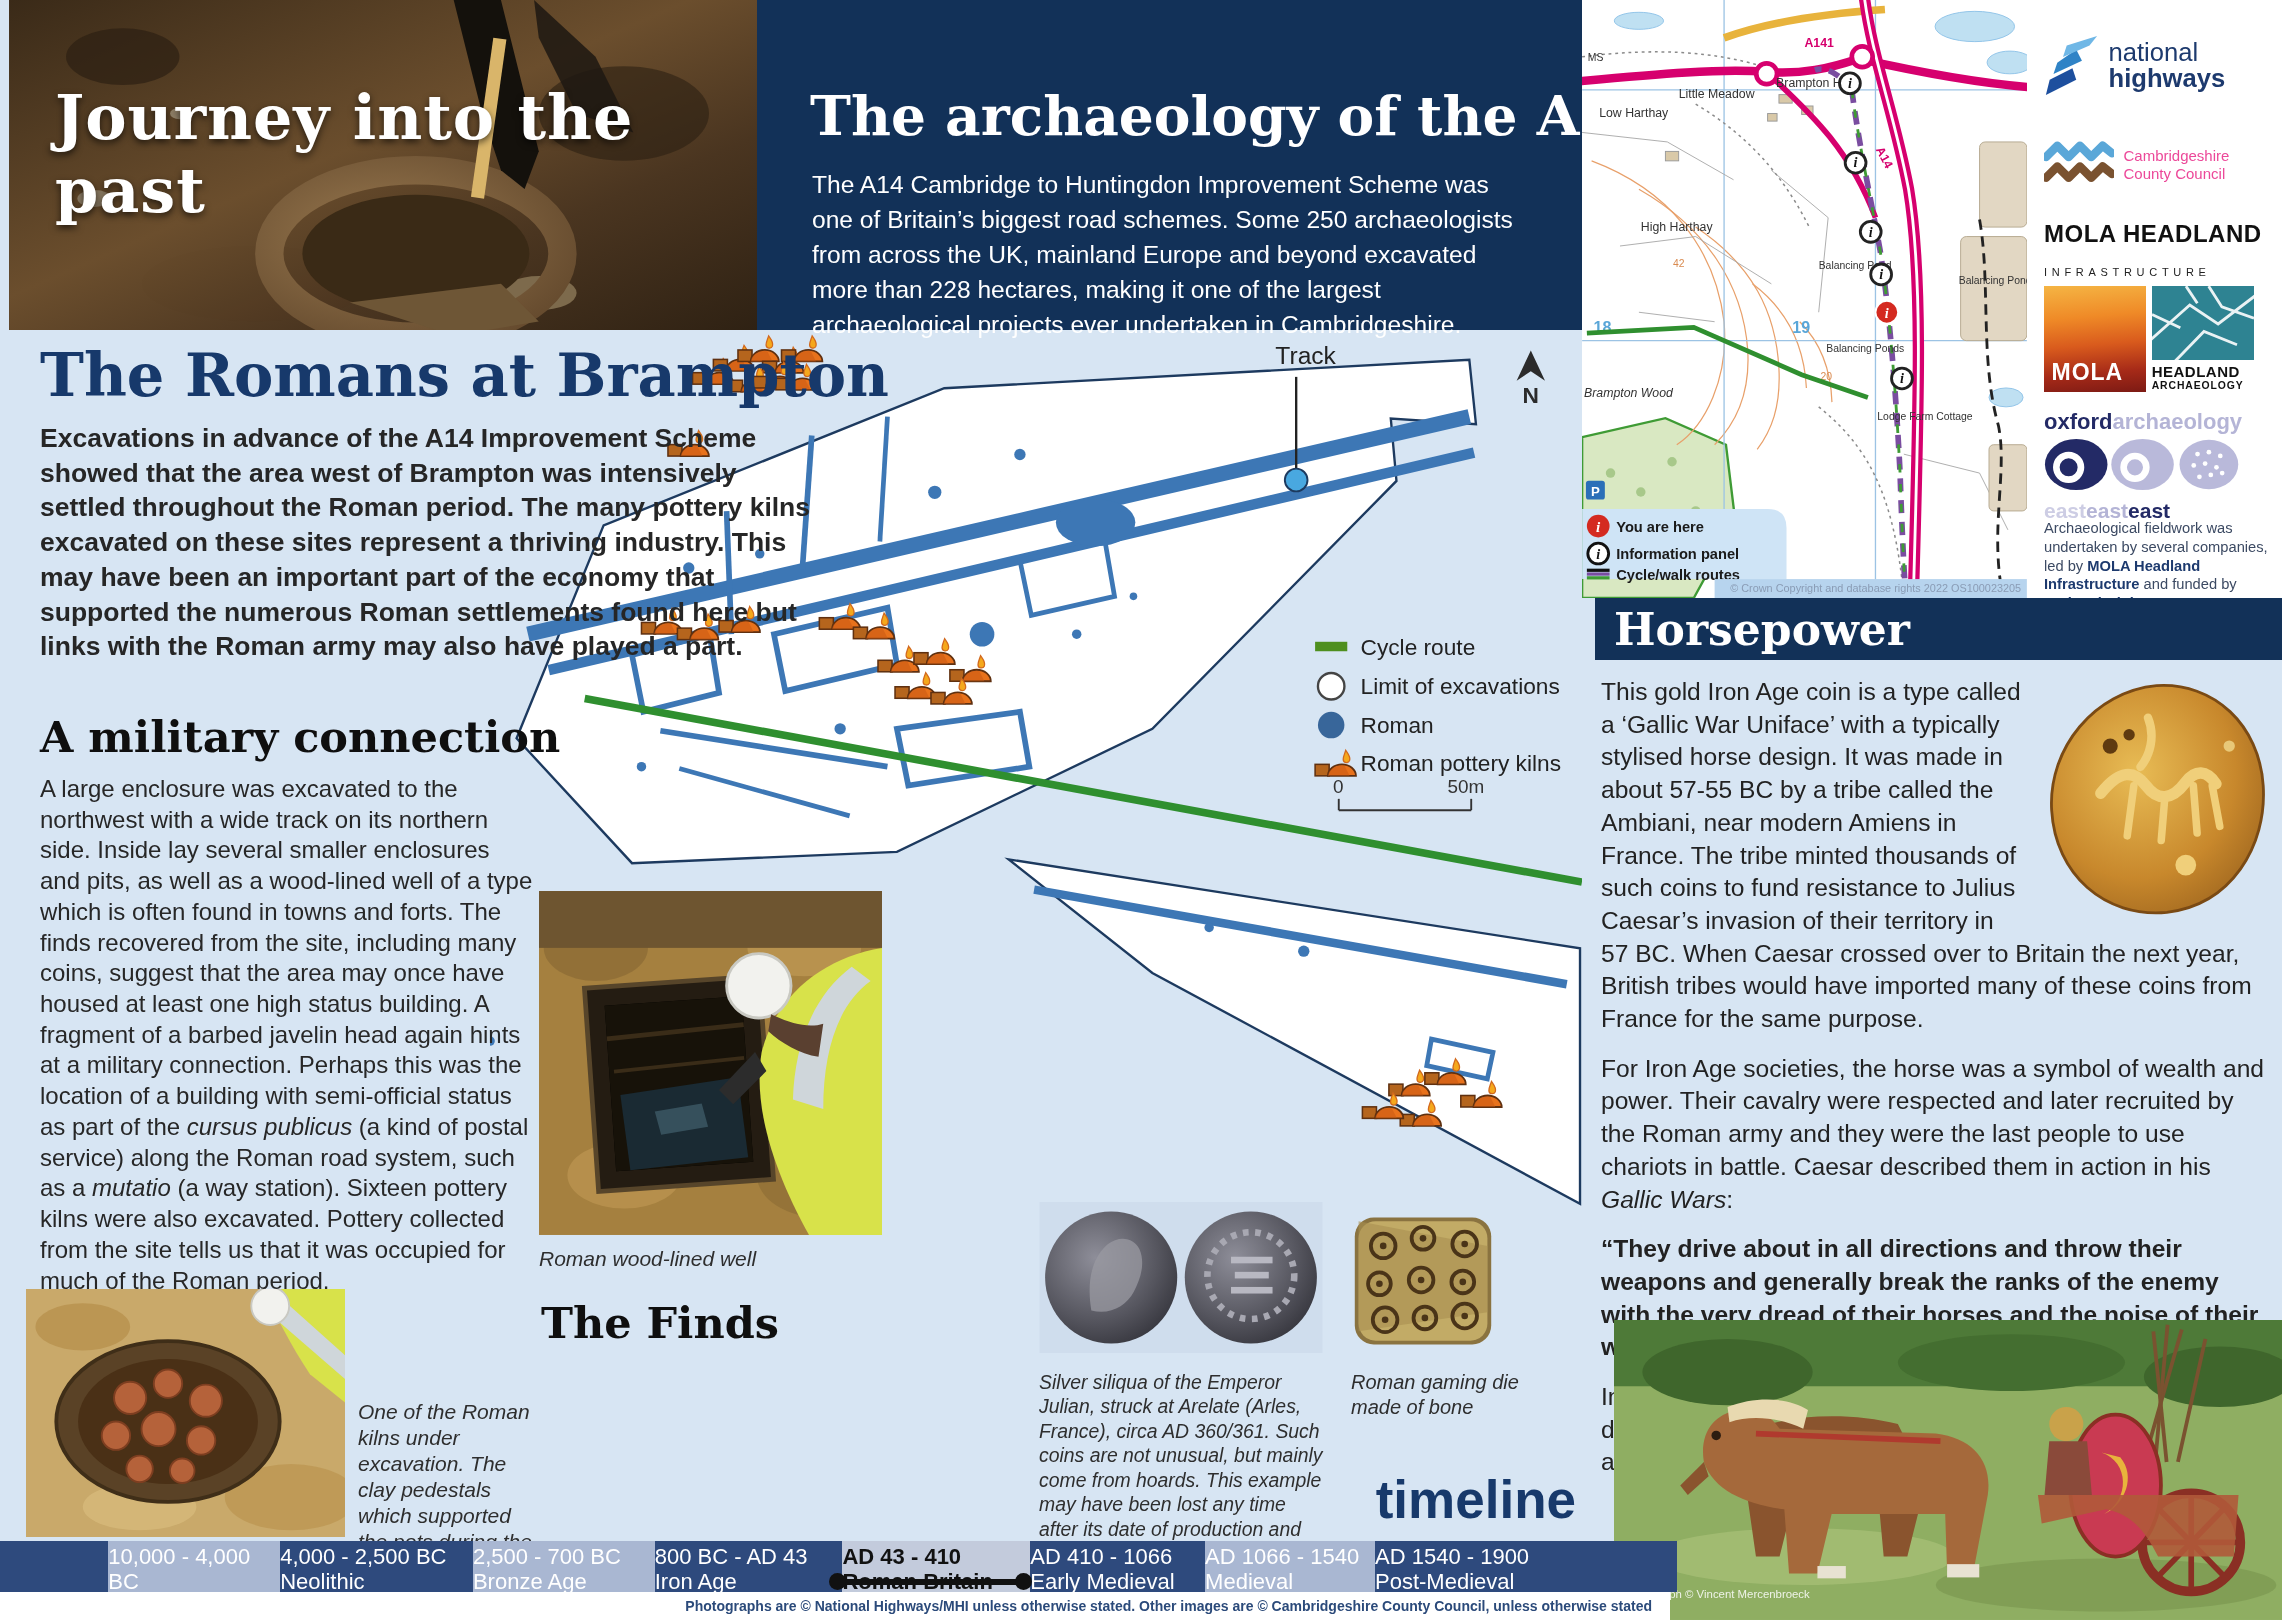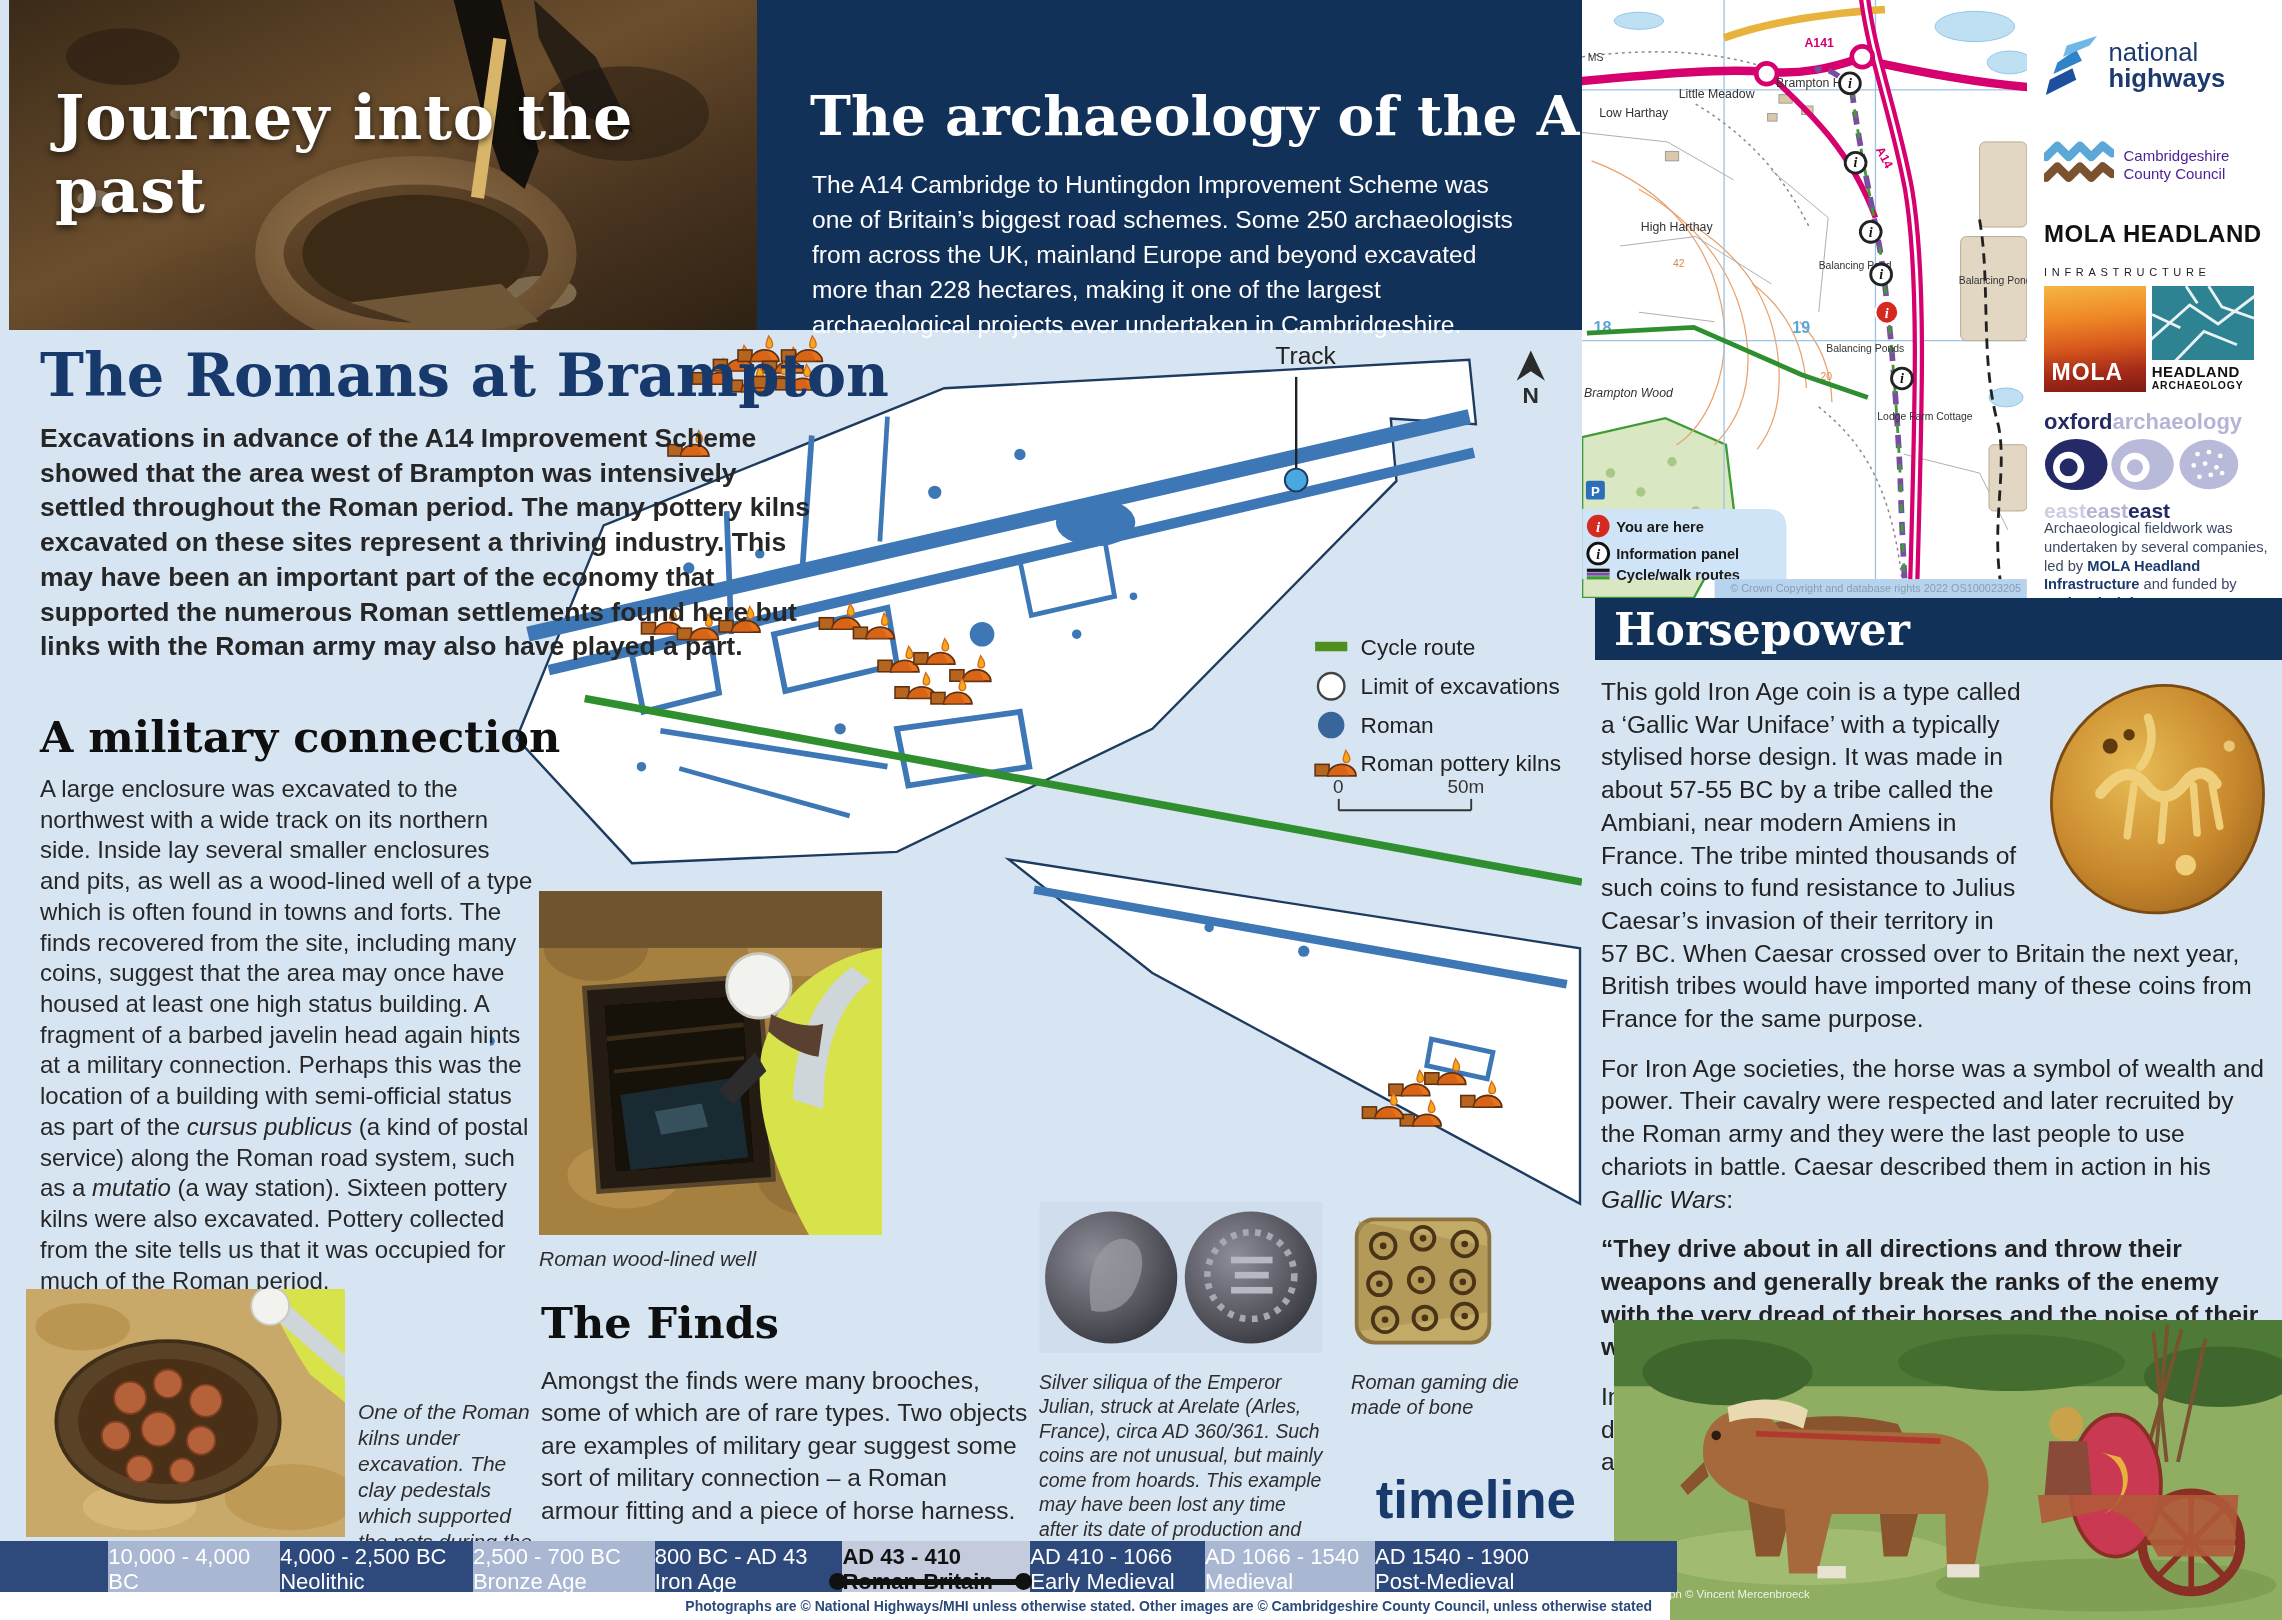--- a/index.html
+++ b/index.html
@@ -16,21 +16,21 @@
   .a14-title{left:810px;top:83px;font-size:55px;font-weight:bold;color:#fff;}
   .a14-para{left:812px;top:168px;width:721px;font-size:24.6px;line-height:1.42;color:#fff;}
 
   
   .osmap{left:1582px;top:0;width:445px;height:598px;background:#fff;overflow:hidden;}
   .logos{left:2027px;top:0;width:256px;height:598px;background:#fff;}
   .nh-row{position:absolute;left:17px;top:36px;display:flex;align-items:center;gap:9.5px;}
   .nh-text{font-size:25.6px;line-height:1.0;color:#1d3a6e;}
   .nh-text b{display:block;}
   .ccc-row{position:absolute;left:17px;top:140px;display:flex;align-items:center;gap:9.5px;}
-  .ccc-text{font-size:15px;line-height:1.15;color:#4c1d95;}
+  .ccc-text{font-size:15px;line-height:1.15;color:#ec4899;}
   .mola-blk{position:absolute;left:17px;top:220px;width:227px;}
   .mola-t1{font-size:24px;font-weight:900;color:#111;letter-spacing:0.5px;}
   .mola-t2{font-size:11px;letter-spacing:4.7px;color:#222;margin-top:18px;}
   .mola-sqs{display:flex;gap:5.7px;margin-top:7.6px;}
   .mola-sq{width:102px;height:106px;position:relative;
      background:linear-gradient(175deg,#f5b544 0%,#ef8a27 30%,#d95b1d 55%,#a62a18 80%,#7c1a14 100%);}
   .mola-sq span{position:absolute;left:7.6px;bottom:5.7px;color:#fff;font-weight:900;font-size:23px;letter-spacing:0.9px;}
   .hl-sq{width:102px;}
   .hl-teal{width:102px;height:74px;background:#2e8392;position:relative;overflow:hidden;}
   .hl-name{font-size:15px;font-weight:900;color:#111;margin-top:3.8px;letter-spacing:0.5px;}
@@ -511,21 +511,20 @@
       <path d="M362 60 C 300 70 250 110 235 170 C 225 230 250 300 285 363 L 362 363 Z" fill="#d8e24a"></path>
       <path d="M330 80 C 290 110 270 160 268 220 L 300 230 C 300 170 315 120 350 95 Z" fill="#cfd6da"></path>
       <circle cx="232" cy="100" r="34" fill="#f2f2ee" stroke="#c9c9c2" stroke-width="3"></circle>
       <path d="M245 130 C 265 140 285 145 300 140 L 295 175 C 275 172 255 160 242 148 Z" fill="#5a4030"></path>
       <path d="M228 170 L 190 210 L 205 225 L 240 190 Z" fill="#2c2c2c"></path>
     </svg>
   </div>
   <div class="abs caption well-cap">Roman wood-lined well</div>
 
   <div class="abs finds-title serif">The Finds</div>
-  <div class="abs finds-body">Amongst the finds were many brooches, some of which are of rare types. Two objects are examples of military gear suggest some sort of military connection – a Roman armour fitting and a piece of horse harness.</div>
 
   <div class="abs coins-photo">
     <svg width="284" height="151" viewBox="0 0 300 160">
       <rect width="300" height="160" fill="#cfdded"></rect>
       <defs>
         <radialGradient id="ag" cx=".38" cy=".35" r=".8">
           <stop offset="0" stop-color="#8e8e99"></stop>
             <stop offset=".6" stop-color="#55555e"></stop>
             <stop offset="1" stop-color="#2c2c33"></stop>
         </radialGradient>

